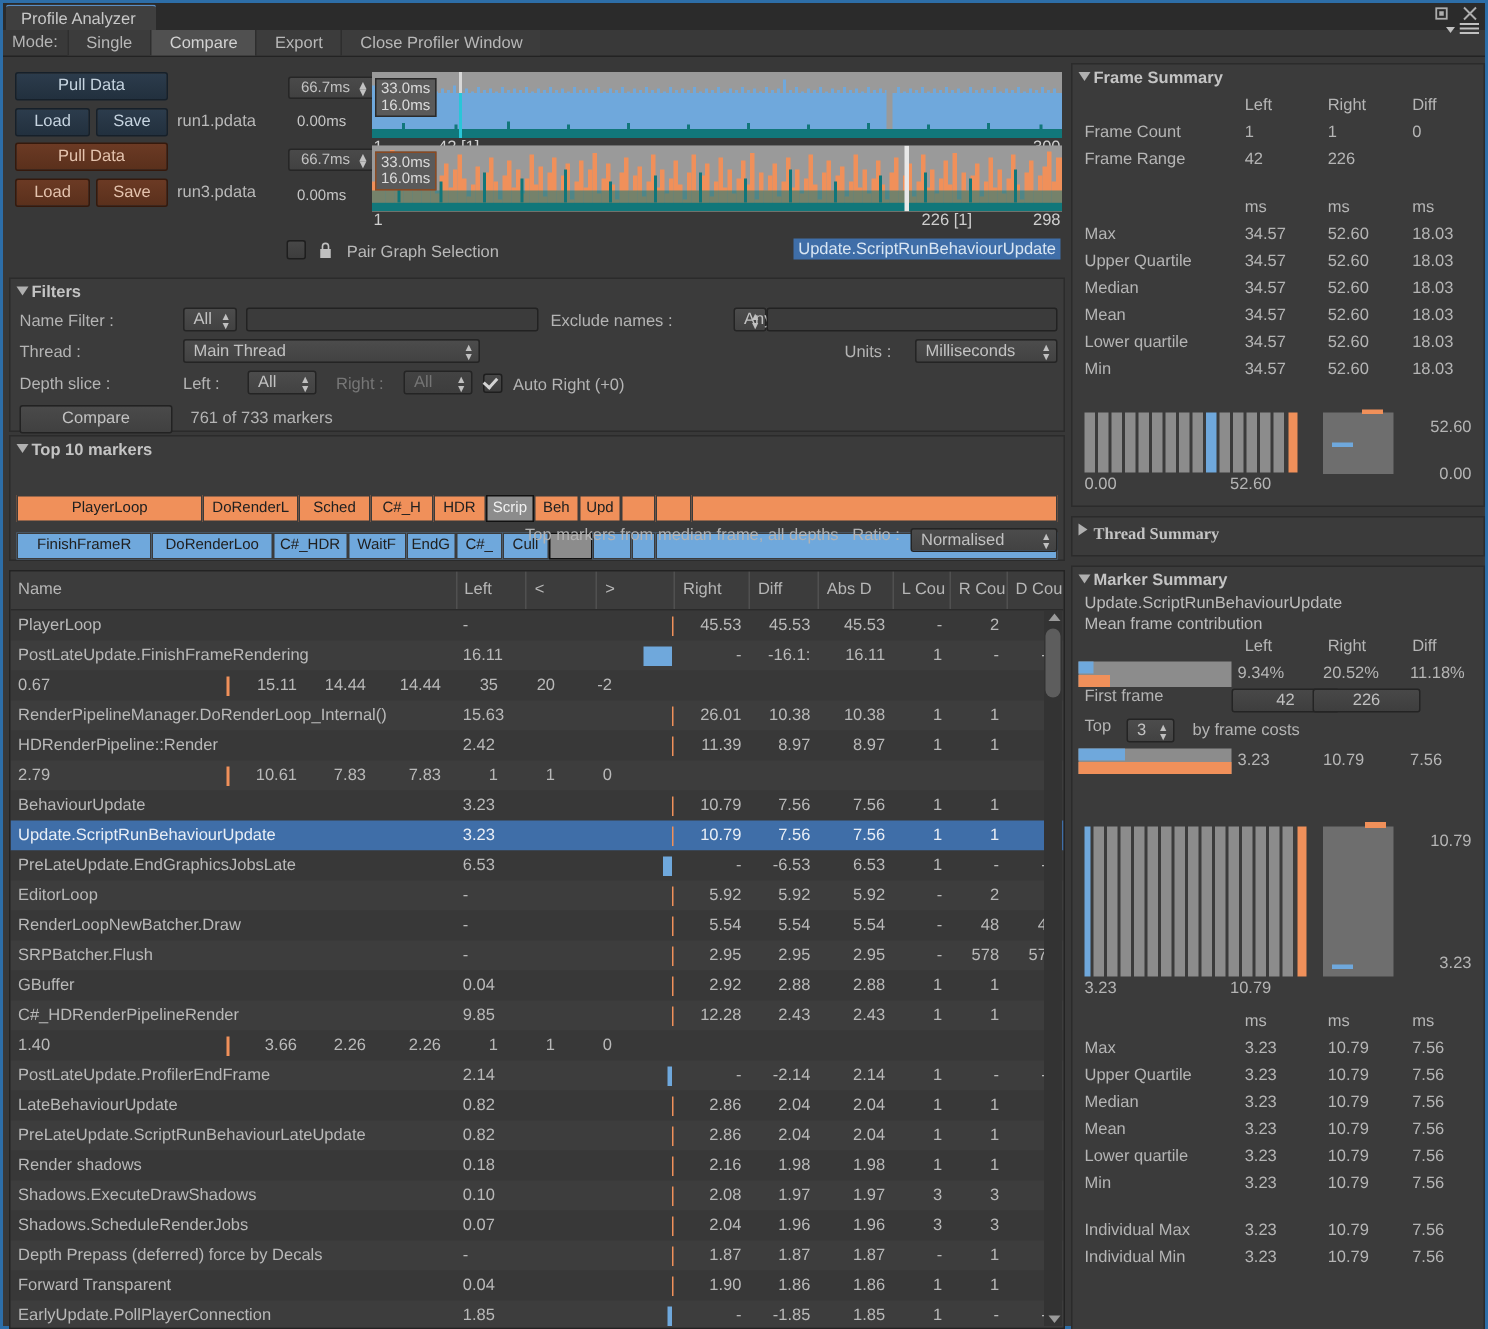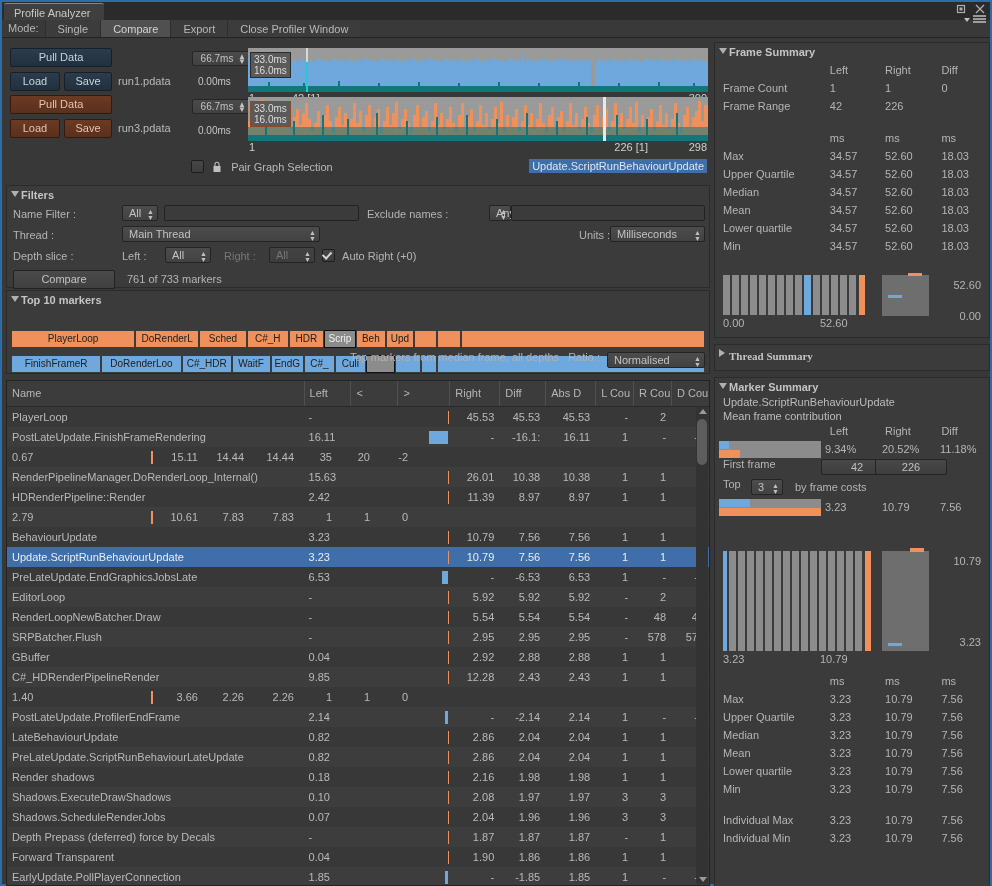--- a/index.html
+++ b/index.html
@@ -540,21 +540,21 @@
       <span>Any</span>
       <span class="ud"><span class="ud-glyph">▲<br>▼</span></span>
     </div>
     <div class="textfield" style="position:absolute;left:504px;top:19px;width:194px;" title=""></div>
 
     <div style="position:absolute;left:6px;top:43px;">Thread :</div>
     <div class="popup" style="position:absolute;left:115px;top:40px;width:198px;text-align:left;">
       <span>Main Thread</span>
       <span class="ud"><span class="ud-glyph">▲<br>▼</span></span>
     </div>
-    <div style="position:absolute;left:572px;top:43px;">Units :</div>
+    <div style="position:absolute;left:556px;top:43px;">Units :</div>
     <div class="popup" style="position:absolute;left:603px;top:40px;width:95px;">
       <span>Milliseconds</span>
       <span class="ud"><span class="ud-glyph">▲<br>▼</span></span>
     </div>
 
     <div style="position:absolute;left:6px;top:64px;">Depth slice :</div>
     <div style="position:absolute;left:115px;top:64px;">Left :</div>
     <div class="popup" style="position:absolute;left:158px;top:61px;width:46px;">
       <span>All</span>
       <span class="ud"><span class="ud-glyph">▲<br>▼</span></span>

